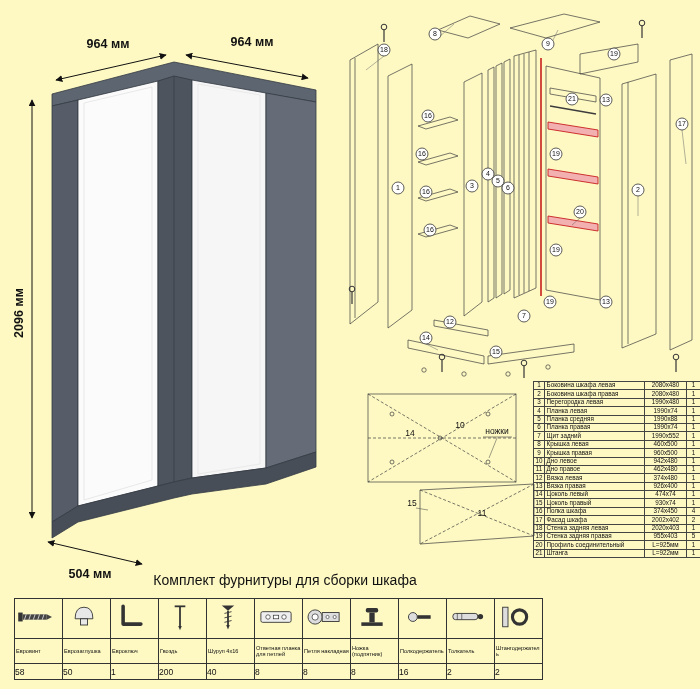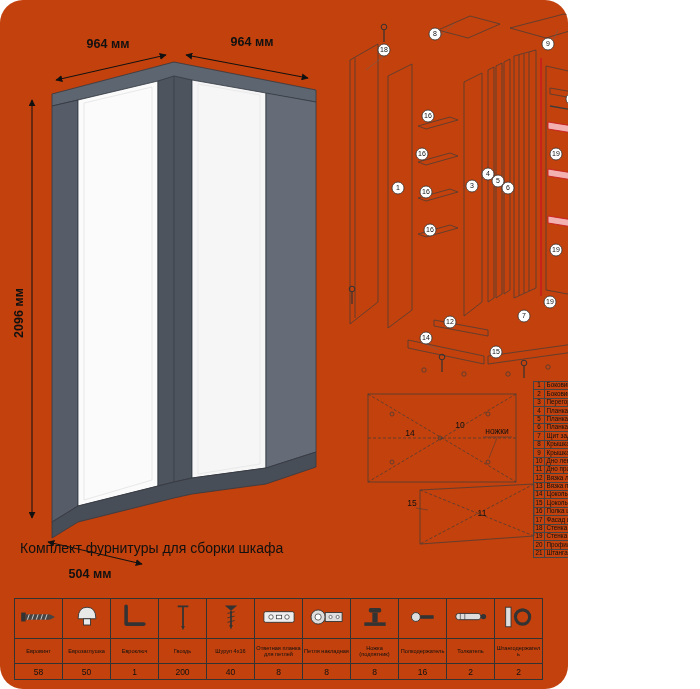--- a/index.html
+++ b/index.html
@@ -1,34 +1,34 @@
 <!DOCTYPE html>
 <html><head>
 <meta charset="utf-8">
 <style>
   * { margin:0; padding:0; box-sizing:border-box; }
   html,body { background:#ffffff; }
   body { font-family:"Liberation Sans","DejaVu Sans",sans-serif; color:#111; }
-  .canvas { position:relative; width:568px; height:689px; background:#c2410c; overflow:hidden;border-radius:23px; }
+  .canvas { position:relative; width:700px; height:689px; background:#fef9c3; overflow:hidden; }
   .abs { position:absolute; }
 
   
   #parts-table { border-collapse:collapse; table-layout:fixed; width:167px; }
   #parts-table td { border:0.6px solid #444; font-size:6.3px; line-height:1.05; height:8.4px;
                     padding:0 1.5px; white-space:nowrap; overflow:hidden; color:#111; }
   #parts-table td.col-num { width:11px; text-align:center; padding:0; }
   #parts-table td.col-name { width:100px; text-align:left; }
   #parts-table td.col-size { width:42px; text-align:center; }
   #parts-table td.col-qty { width:14px; text-align:center; }
 
   
-  #hw-title { position:absolute; left:20px; top:540px; width:530px; 
+  #hw-title { position:absolute; left:20px; top:572px; width:530px; text-align:center;
               font-size:14px; color:#111; }
   #hw-table { border-collapse:collapse; table-layout:fixed; width:528px; }
-  #hw-table td { border:1px solid #333; text-align:center; vertical-align:middle; width:48px; }
+  #hw-table td { border:1px solid #333; vertical-align:middle; width:48px; }
   #hw-table td.hw-icon-cell { height:40px; }
   #hw-table td.hw-name-cell { font-size:5.6px; line-height:1.15; height:25px; padding:1px;
                               word-wrap:break-word; }
   #hw-table td.hw-qty-cell { font-size:8.5px; height:16px; }
 
   
   .dim-text { font-size:12.5px; font-weight:bold; fill:#111;
               font-family:"Liberation Sans","DejaVu Sans",sans-serif; }
   .callout-c { fill:#ffffff; stroke:#333; stroke-width:0.8; }
   .callout-t { font-size:7px; fill:#111; text-anchor:middle;

